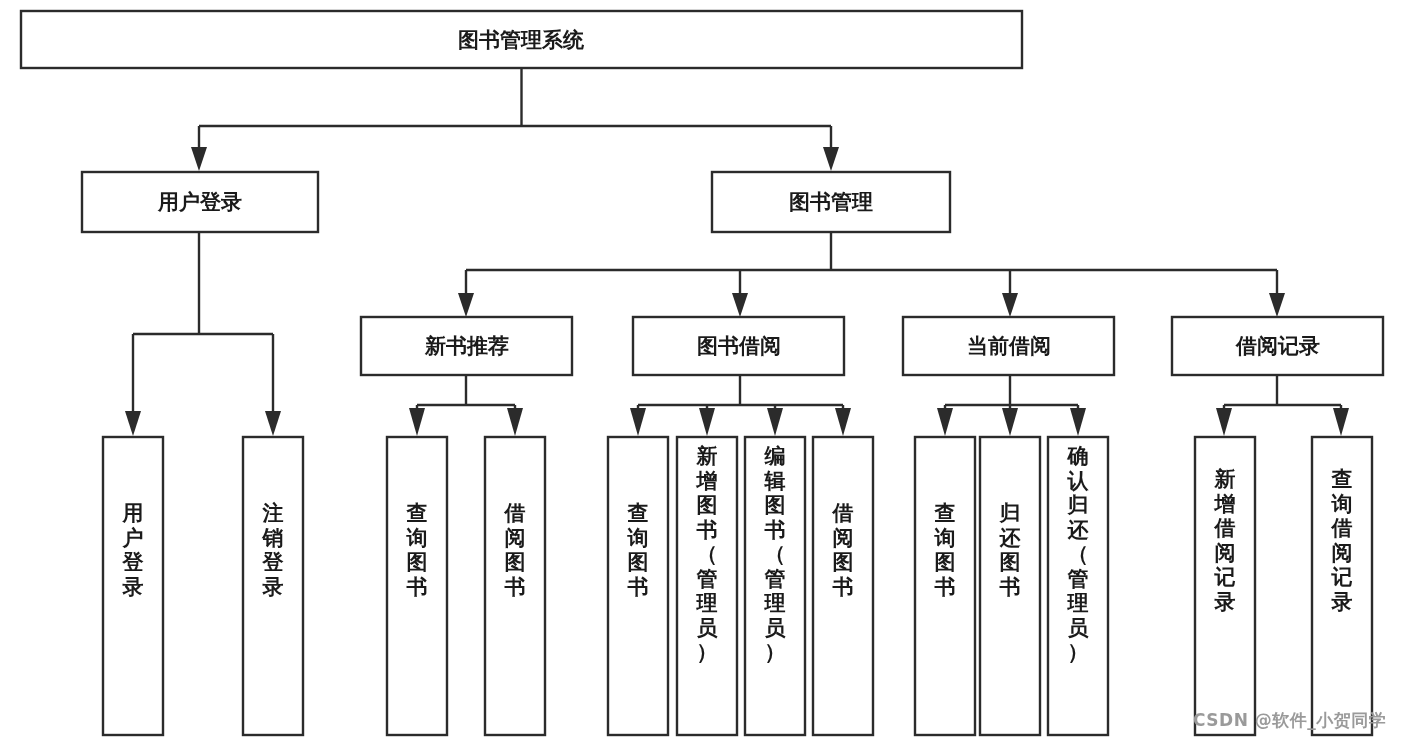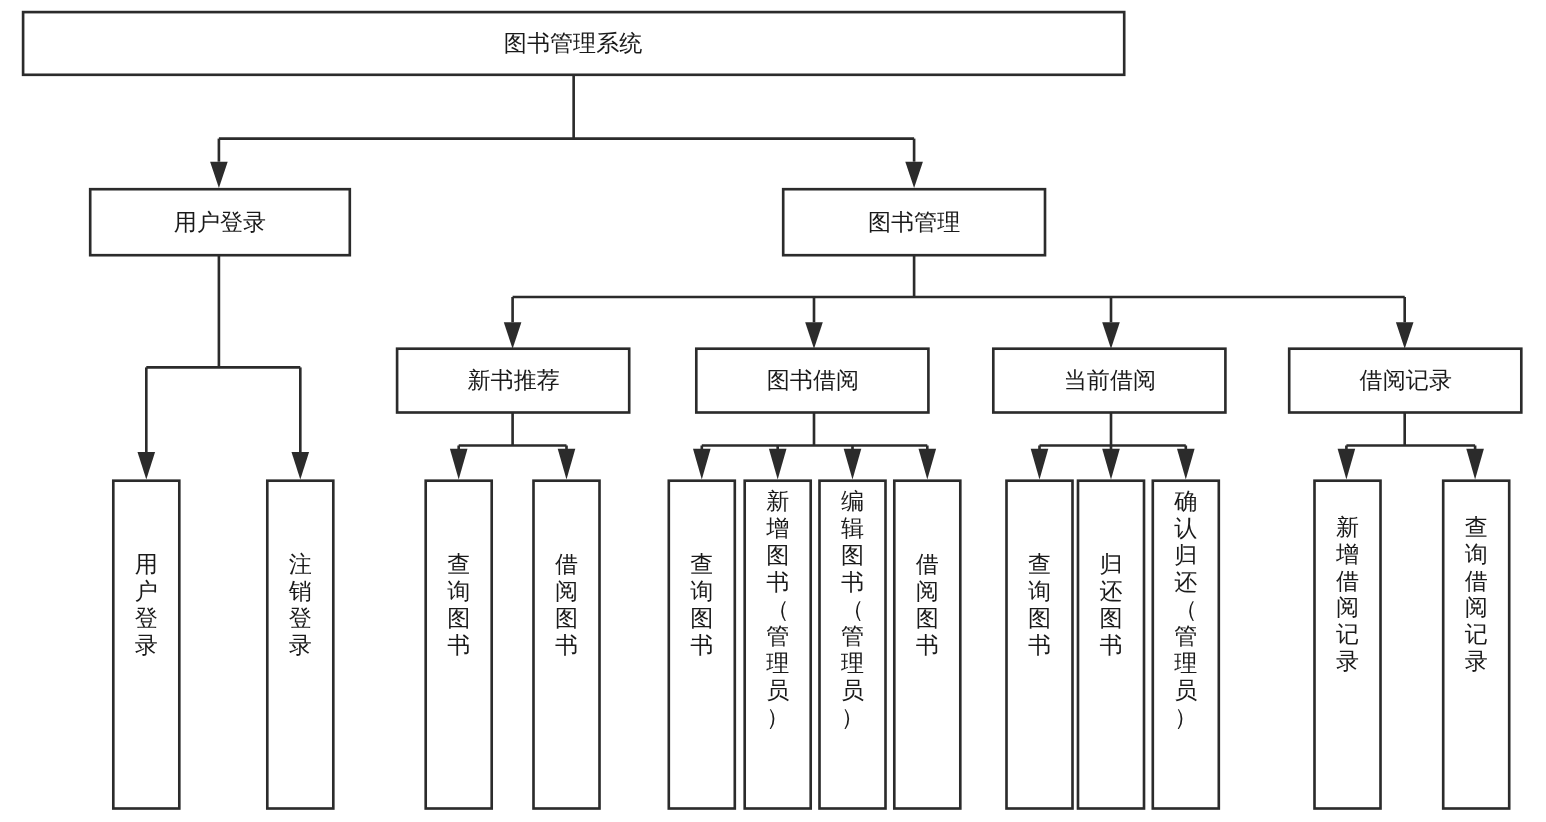--- a/index.html
+++ b/index.html
@@ -13,20 +13,21 @@
     height: 747px;
     font-family: "DejaVu Sans", "Liberation Sans", sans-serif;
     overflow: hidden;
     position: relative;
   }
   #diagram-root {
     position: relative;
     width: 1405px;
     height: 747px;
     background: #ffffff;
+    font-weight: bold;
   }
   svg#tree-svg {
     position: absolute;
     left: 0;
     top: 0;
     width: 1405px;
     height: 747px;
     display: block;
   }
   .node-box {
@@ -234,14 +235,15 @@
       <text class="node-label-vert" x="1225" y="486"><tspan x="1225" y="486">新</tspan><tspan x="1225" y="510.5">增</tspan><tspan x="1225" y="535">借</tspan><tspan x="1225" y="559.5">阅</tspan><tspan x="1225" y="584">记</tspan><tspan x="1225" y="608.5">录</tspan></text>
     </g>
 
     <g>
       <rect class="node-box" x="1312" y="437" width="60" height="298"></rect>
       <text class="node-label-vert" x="1342" y="486"><tspan x="1342" y="486">查</tspan><tspan x="1342" y="510.5">询</tspan><tspan x="1342" y="535">借</tspan><tspan x="1342" y="559.5">阅</tspan><tspan x="1342" y="584">记</tspan><tspan x="1342" y="608.5">录</tspan></text>
     </g>
 
   </svg>
 
+  <div class="watermark-text" style="left:1193px; top:709px;">CSDN @软件_小贺同学</div>
 
 </div>
 
 </body></html>

